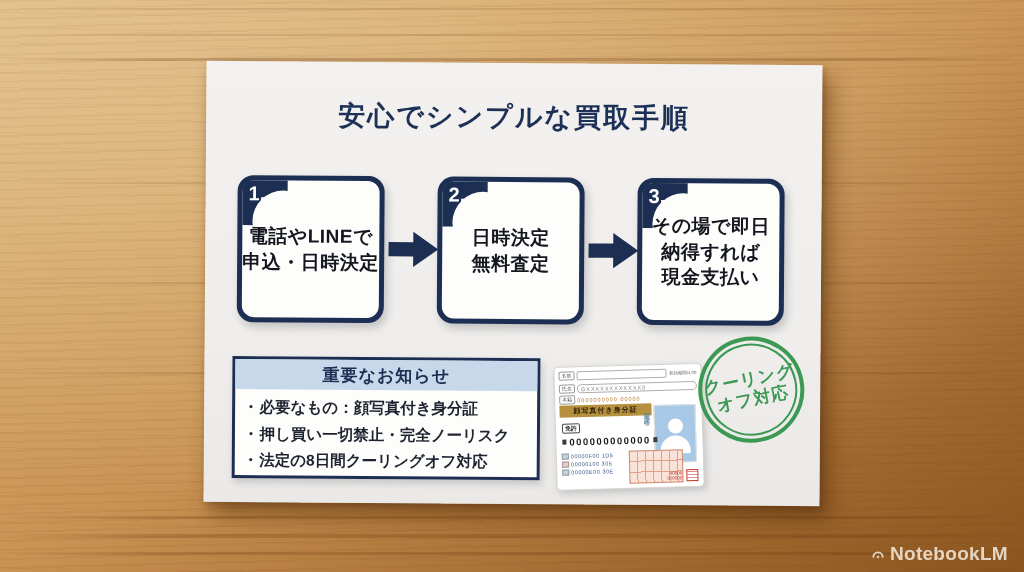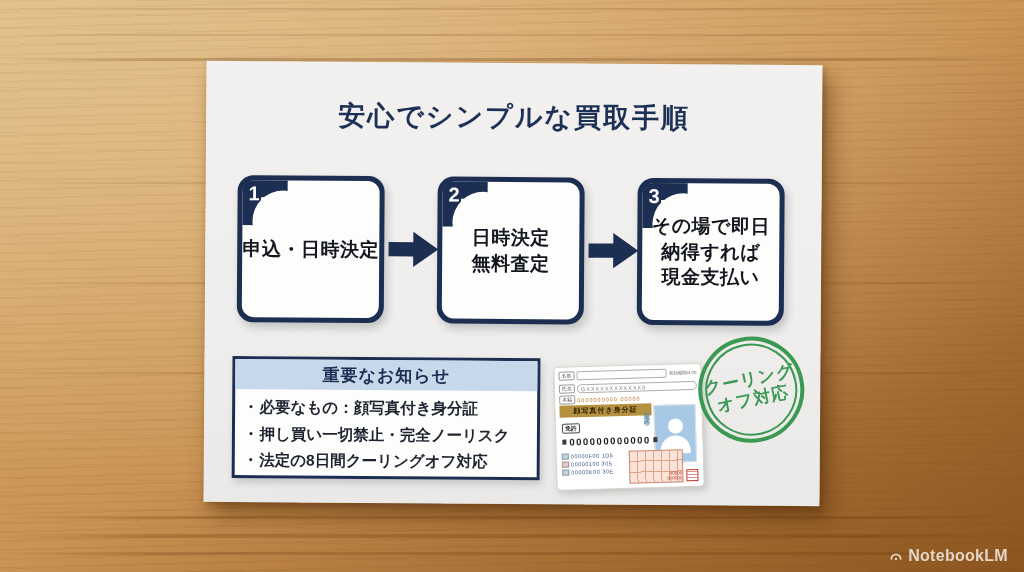--- a/index.html
+++ b/index.html
@@ -93,21 +93,21 @@
   
   .stamp{position:absolute;left:494px;top:272px;width:106px;height:106px;transform:rotate(-12deg);
     z-index:10;opacity:.93;}
   .stamp-outer{position:absolute;inset:0;border:4px solid #2e9348;border-radius:50%;}
   .stamp-inner{position:absolute;inset:7px;border:2px solid #2e9348;border-radius:50%;}
   .stamp-text{position:absolute;inset:0;display:flex;flex-direction:column;justify-content:center;
     align-items:center;color:#2e9348;font-weight:800;font-size:17px;line-height:1.2;letter-spacing:1px;}
 
   
   .watermark{position:absolute;right:16px;bottom:7px;display:flex;align-items:center;gap:5px;
-    color:rgba(248,242,232,.82);font-size:16px;font-weight:600;letter-spacing:.3px;}
+    color:rgba(248,242,232,.82);font-size:19px;font-weight:600;letter-spacing:.3px;}
 </style>
 </head>
 <body>
 
 <div class="canvas">
 
   <div class="streak thin" style="top:8px"></div>
   <div class="streak thin" style="top:34px"></div>
   <div class="streak" style="top:58px"></div>
   <div class="streak thin" style="top:182px"></div>
@@ -120,20 +120,21 @@
   <div class="paper">
 
     <h1 class="title">安心でシンプルな買取手順</h1>
 
     <div class="step-box s1">
       <div class="step-inner"></div>
       <div class="badge"></div>
       <div class="badge-cut"></div>
       <div class="badge-num">1.</div>
       <div class="step-text">
+        <div>電話やLINEで</div>
         <div>申込・日時決定</div>
         <div></div>
       </div>
     </div>
 
     <div class="arrow a1"></div>
 
     <div class="step-box s2">
       <div class="step-inner"></div>
       <div class="badge"></div>

